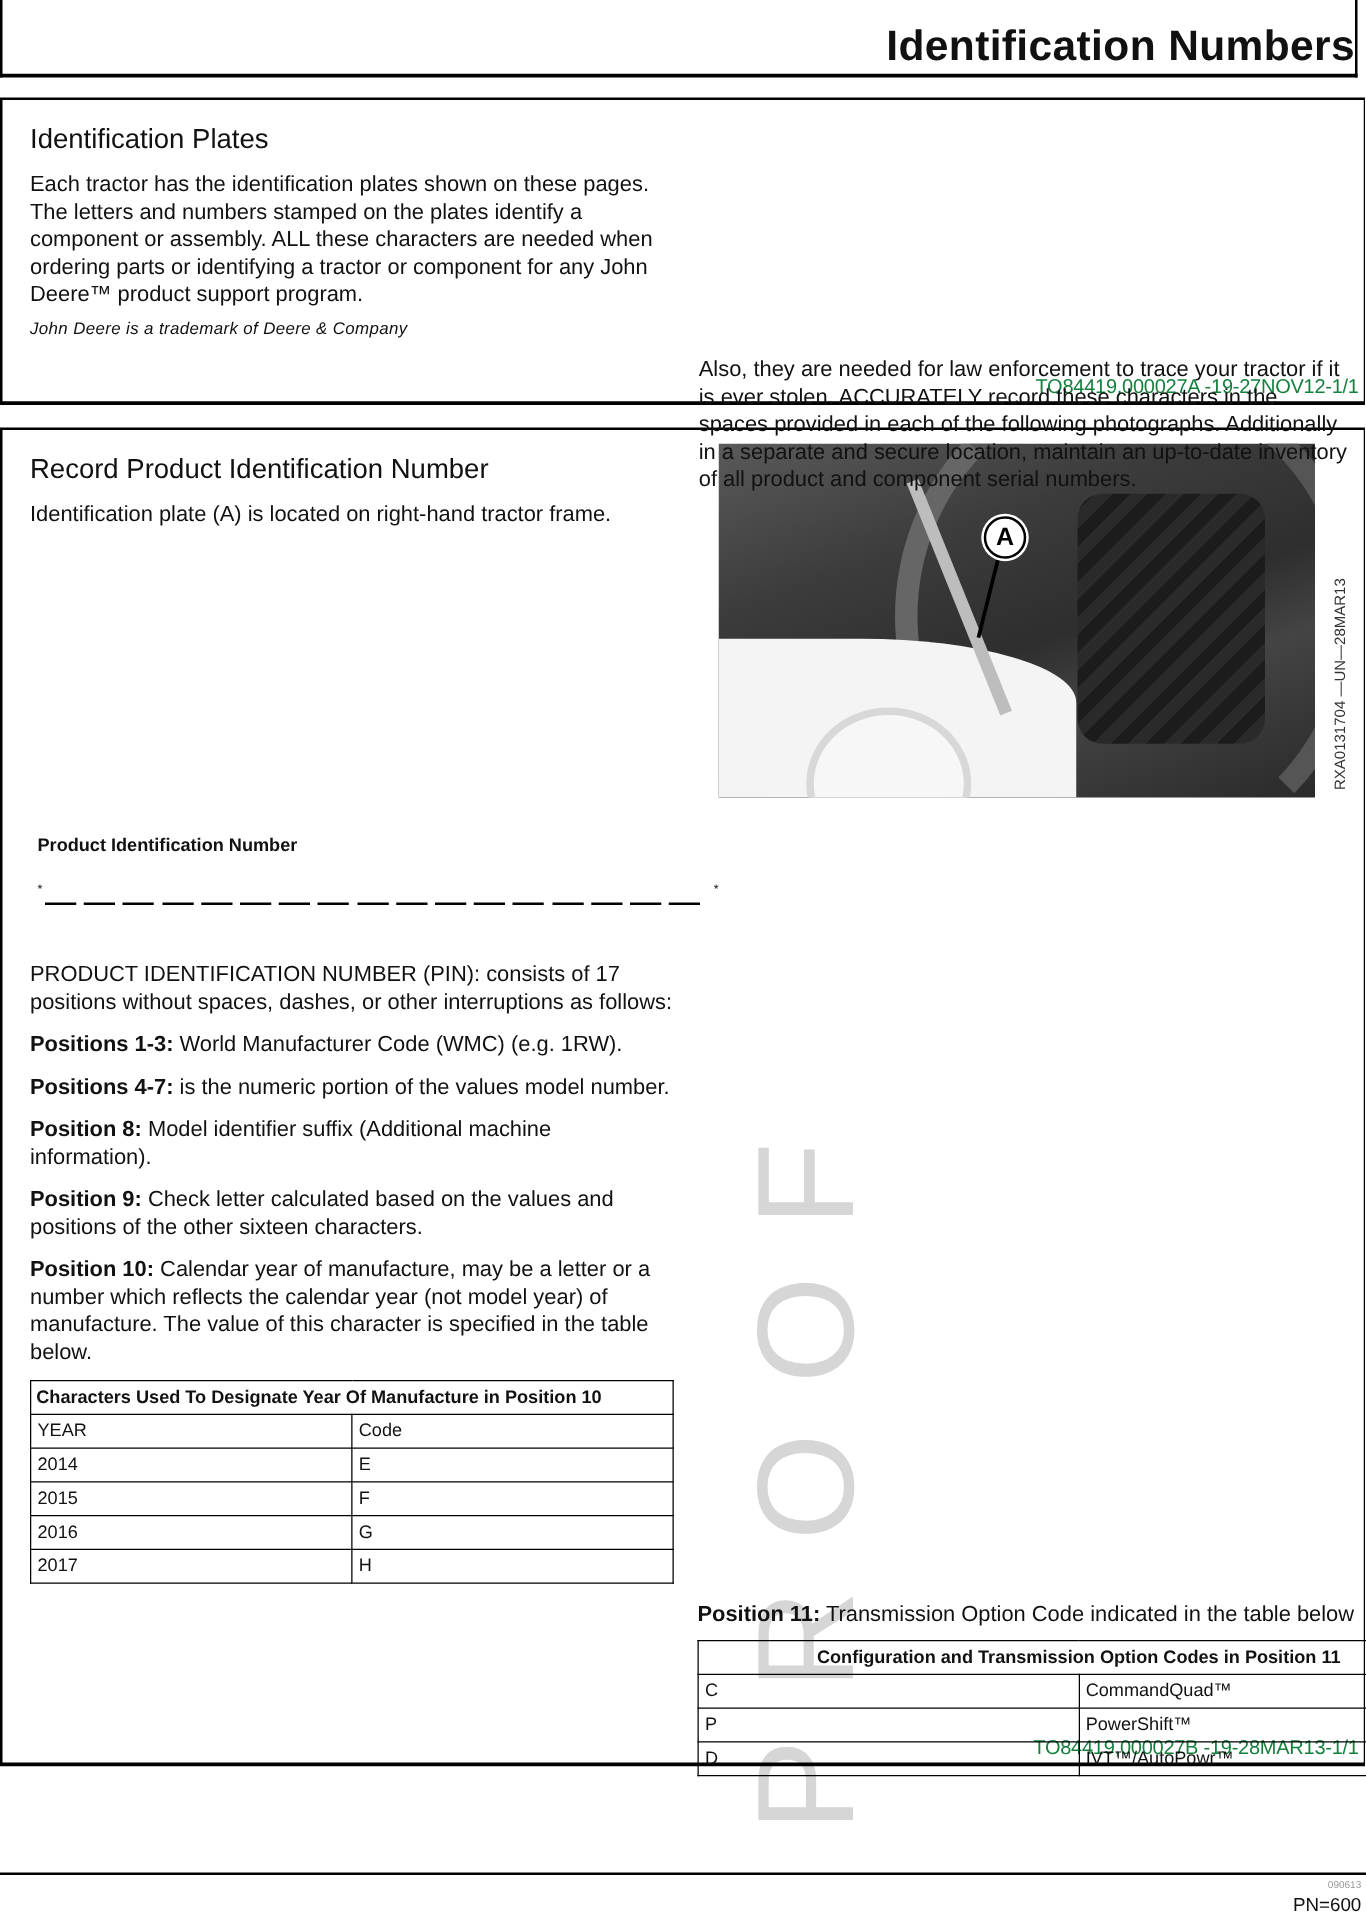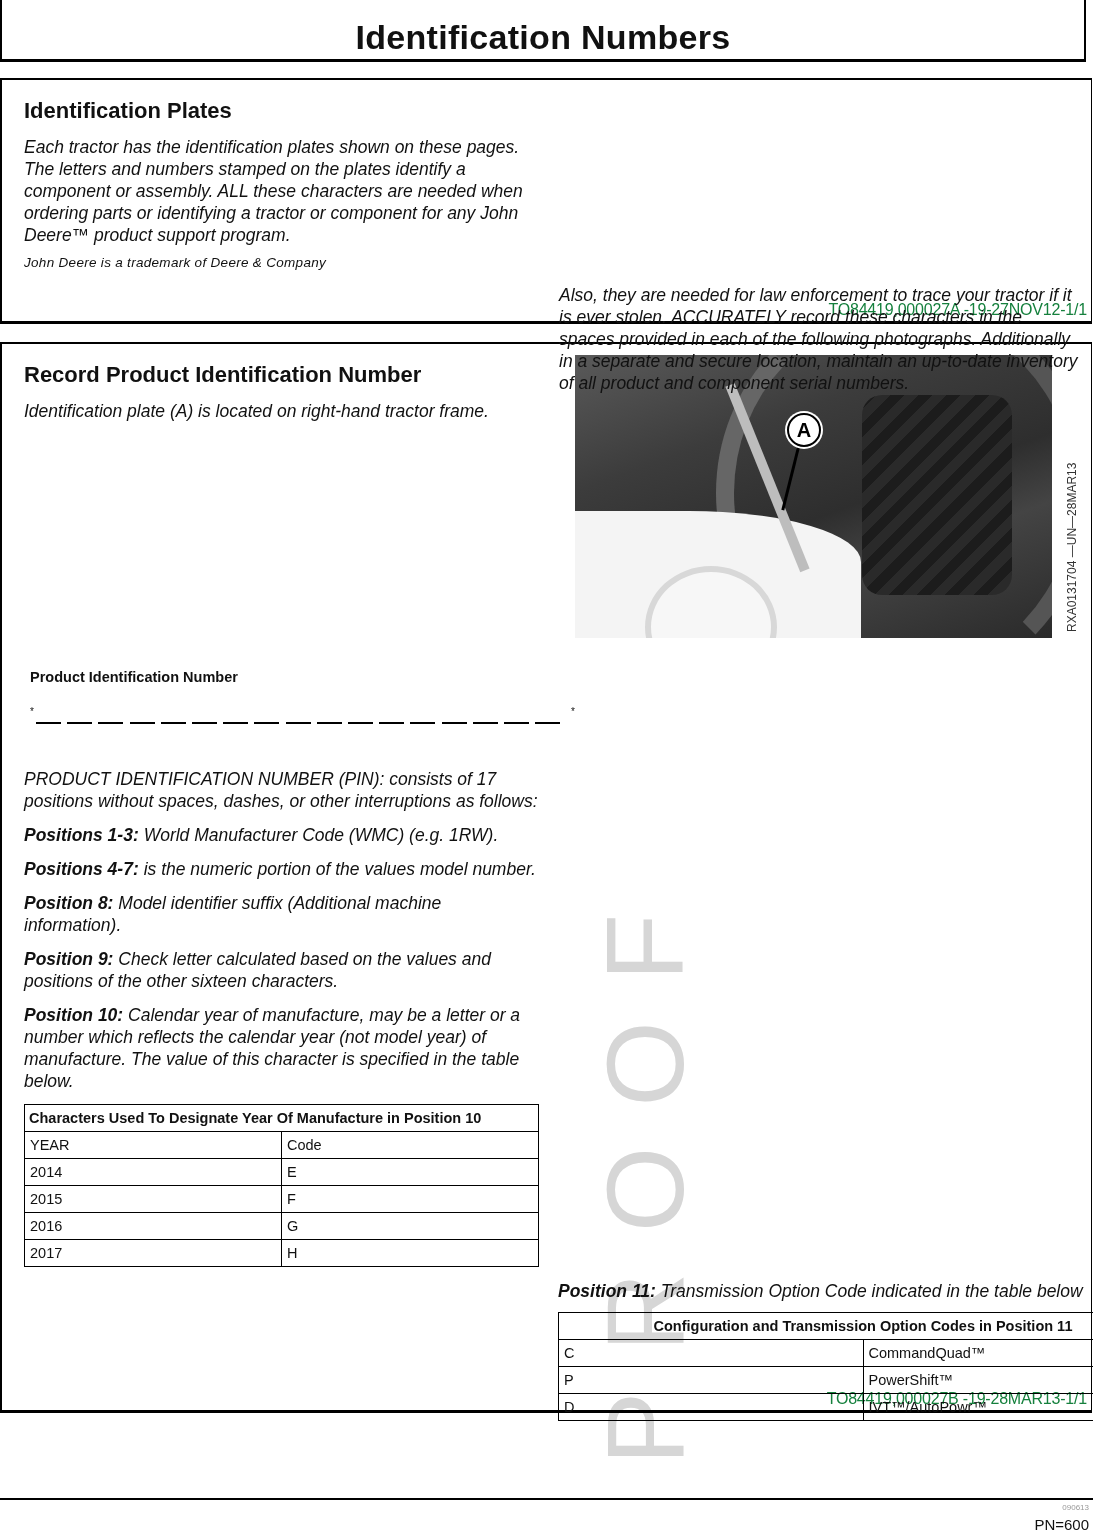--- a/index.html
+++ b/index.html
@@ -8,31 +8,32 @@
     font-family: "Liberation Sans", sans-serif; color: #111;
   }
   .title-box {
     position: absolute; left: 0; top: 0; width: 1086px; height: 62px;
     border-left: 2px solid #000; border-right: 2px solid #000; border-bottom: 3px solid #000;
     box-sizing: border-box; text-align: center;
   }
   .title-box h1 {
     margin: 0; padding-top: 18px; font-size: 34px; font-weight: bold; letter-spacing: 0.3px;
     font-family: "Liberation Sans", sans-serif;
+    text-align: right;
   }
   .box {
     position: absolute; left: 0; width: 1092px;
     border-top: 2px solid #000; border-left: 2px solid #000; border-right: 1px solid #000;
     border-bottom: 3px solid #000; box-sizing: border-box; background: transparent;
   }
   .box1 { top: 78px; height: 246px; }
   .box2 { top: 342px; height: 1071px; }
   .col { position: absolute; font-size: 17.5px; line-height: 22px; }
-  h2 { margin: 0; font-size: 22px; font-weight: bold; line-height: 26px; }
-  p { margin: 0; font-style: italic; }
+  h2 { margin: 0; font-size: 22px; font-weight: normal; line-height: 26px; }
+  p { margin: 0; }
   .tm-note { font-style: italic; font-size: 13.5px; line-height: 18px; letter-spacing: 0.3px; }
   .ref { position: absolute; right: 4px; font-size: 16px; color: #15803d; letter-spacing: -0.2px; }
   .para { margin-bottom: 12px; }
   .para b { font-weight: bold; }
   table.t {
     border-collapse: collapse; font-size: 14.5px; width: 100%;
   }
   table.t th {
     border: 1px solid #000; font-weight: bold; font-size: 14.5px; padding: 2px 4px; height: 20px;
   }

